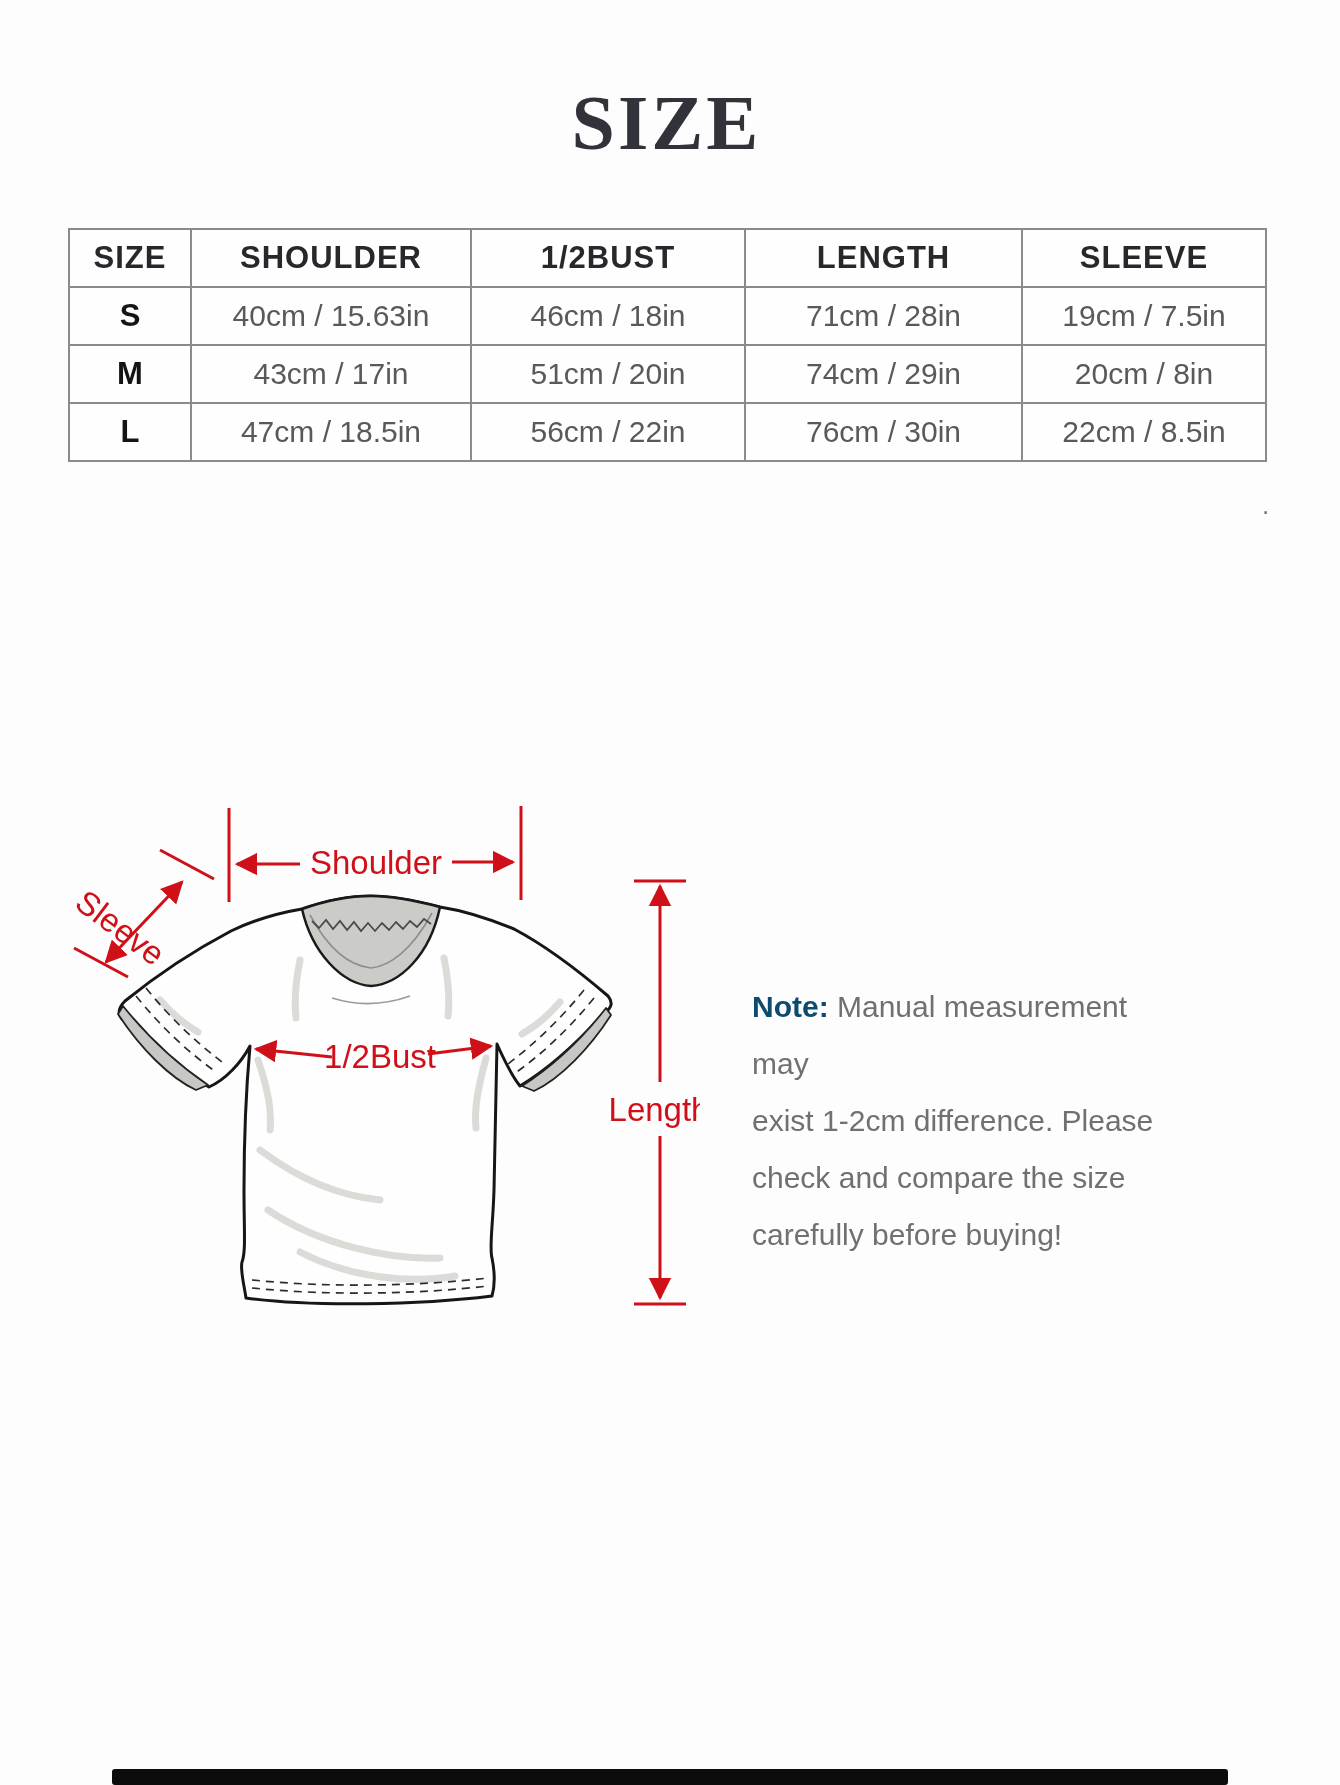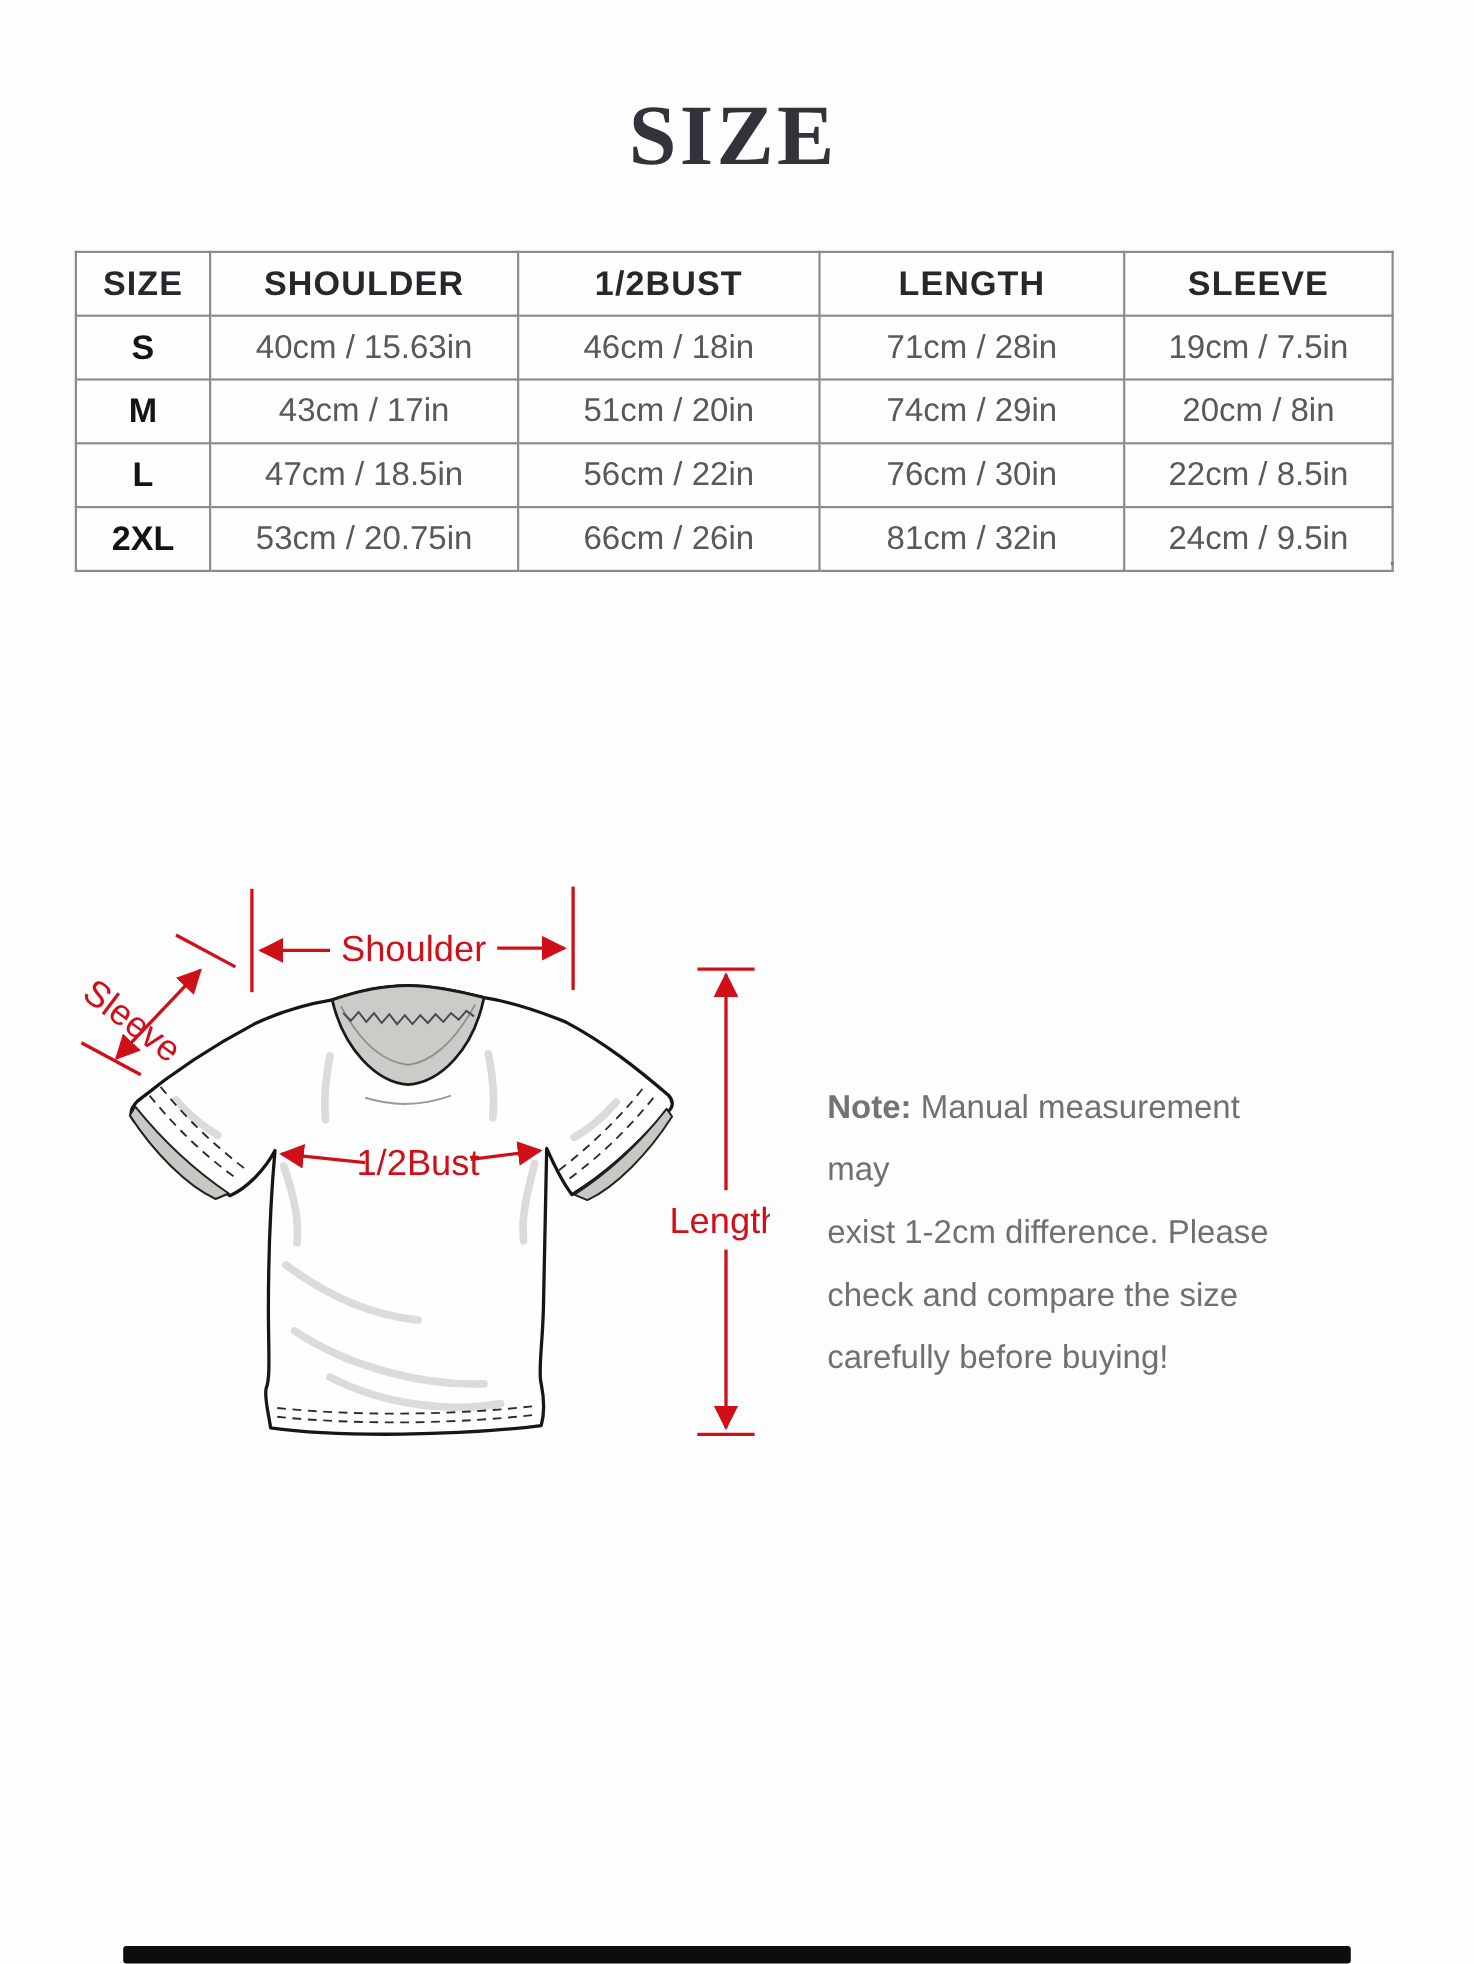--- a/index.html
+++ b/index.html
@@ -37,21 +37,21 @@
   .seam{fill:none;stroke:#9a9a97;stroke-width:1.8;}
   .cuff-fill{fill:#c7c7c4;stroke:#222;stroke-width:1.8;stroke-linejoin:round;}
   .stitch{fill:none;stroke:#2c2c2c;stroke-width:1.7;stroke-dasharray:8 6;}
   .wrinkle{fill:none;stroke:#dbdbd8;stroke-width:7;stroke-linecap:round;}
   .red-line{stroke:#cf1019;stroke-width:3;fill:none;}
   .red-text{fill:#cf1019;font-family:"Liberation Sans",sans-serif;font-size:33px;}
   .note{
     position:absolute;left:752px;top:978px;width:430px;
     font-size:30px;line-height:57px;color:#707072;
   }
-  .note-label{font-weight:bold;color:#737373;}
+  .note-label{font-weight:bold;color:#0c4a6e;}
   .stray-dot{
     position:absolute;left:1262px;top:500px;font-size:26px;color:#777;line-height:10px;
   }
   .bottom-bar{
     position:absolute;left:112px;top:1769px;width:1116px;height:16px;
     background:#0c0c0c;border-radius:3px;
   }
 </style>
 </head>
 <body>
@@ -89,27 +89,20 @@
       <td>51cm / 20in</td>
       <td>74cm / 29in</td>
       <td>20cm / 8in</td>
     </tr>
     <tr>
       <th>L</th>
       <td>47cm / 18.5in</td>
       <td>56cm / 22in</td>
       <td>76cm / 30in</td>
       <td>22cm / 8.5in</td>
-    </tr>
-    <tr>
-      <th>2XL</th>
-      <td>53cm / 20.75in</td>
-      <td>66cm / 26in</td>
-      <td>81cm / 32in</td>
-      <td>24cm / 9.5in</td>
     </tr>
   </tbody>
 </table>
 
 <svg class="diagram" width="660" height="560" viewBox="40 780 660 560" xmlns="http://www.w3.org/2000/svg">
   <defs>
     <marker id="ah" viewBox="0 0 10 10" refX="9" refY="5" markerWidth="7.5" markerHeight="7.5" orient="auto-start-reverse">
       <path d="M0,0 L10,5 L0,10 Z" fill="#cf1019"></path>
     </marker>
   </defs>

